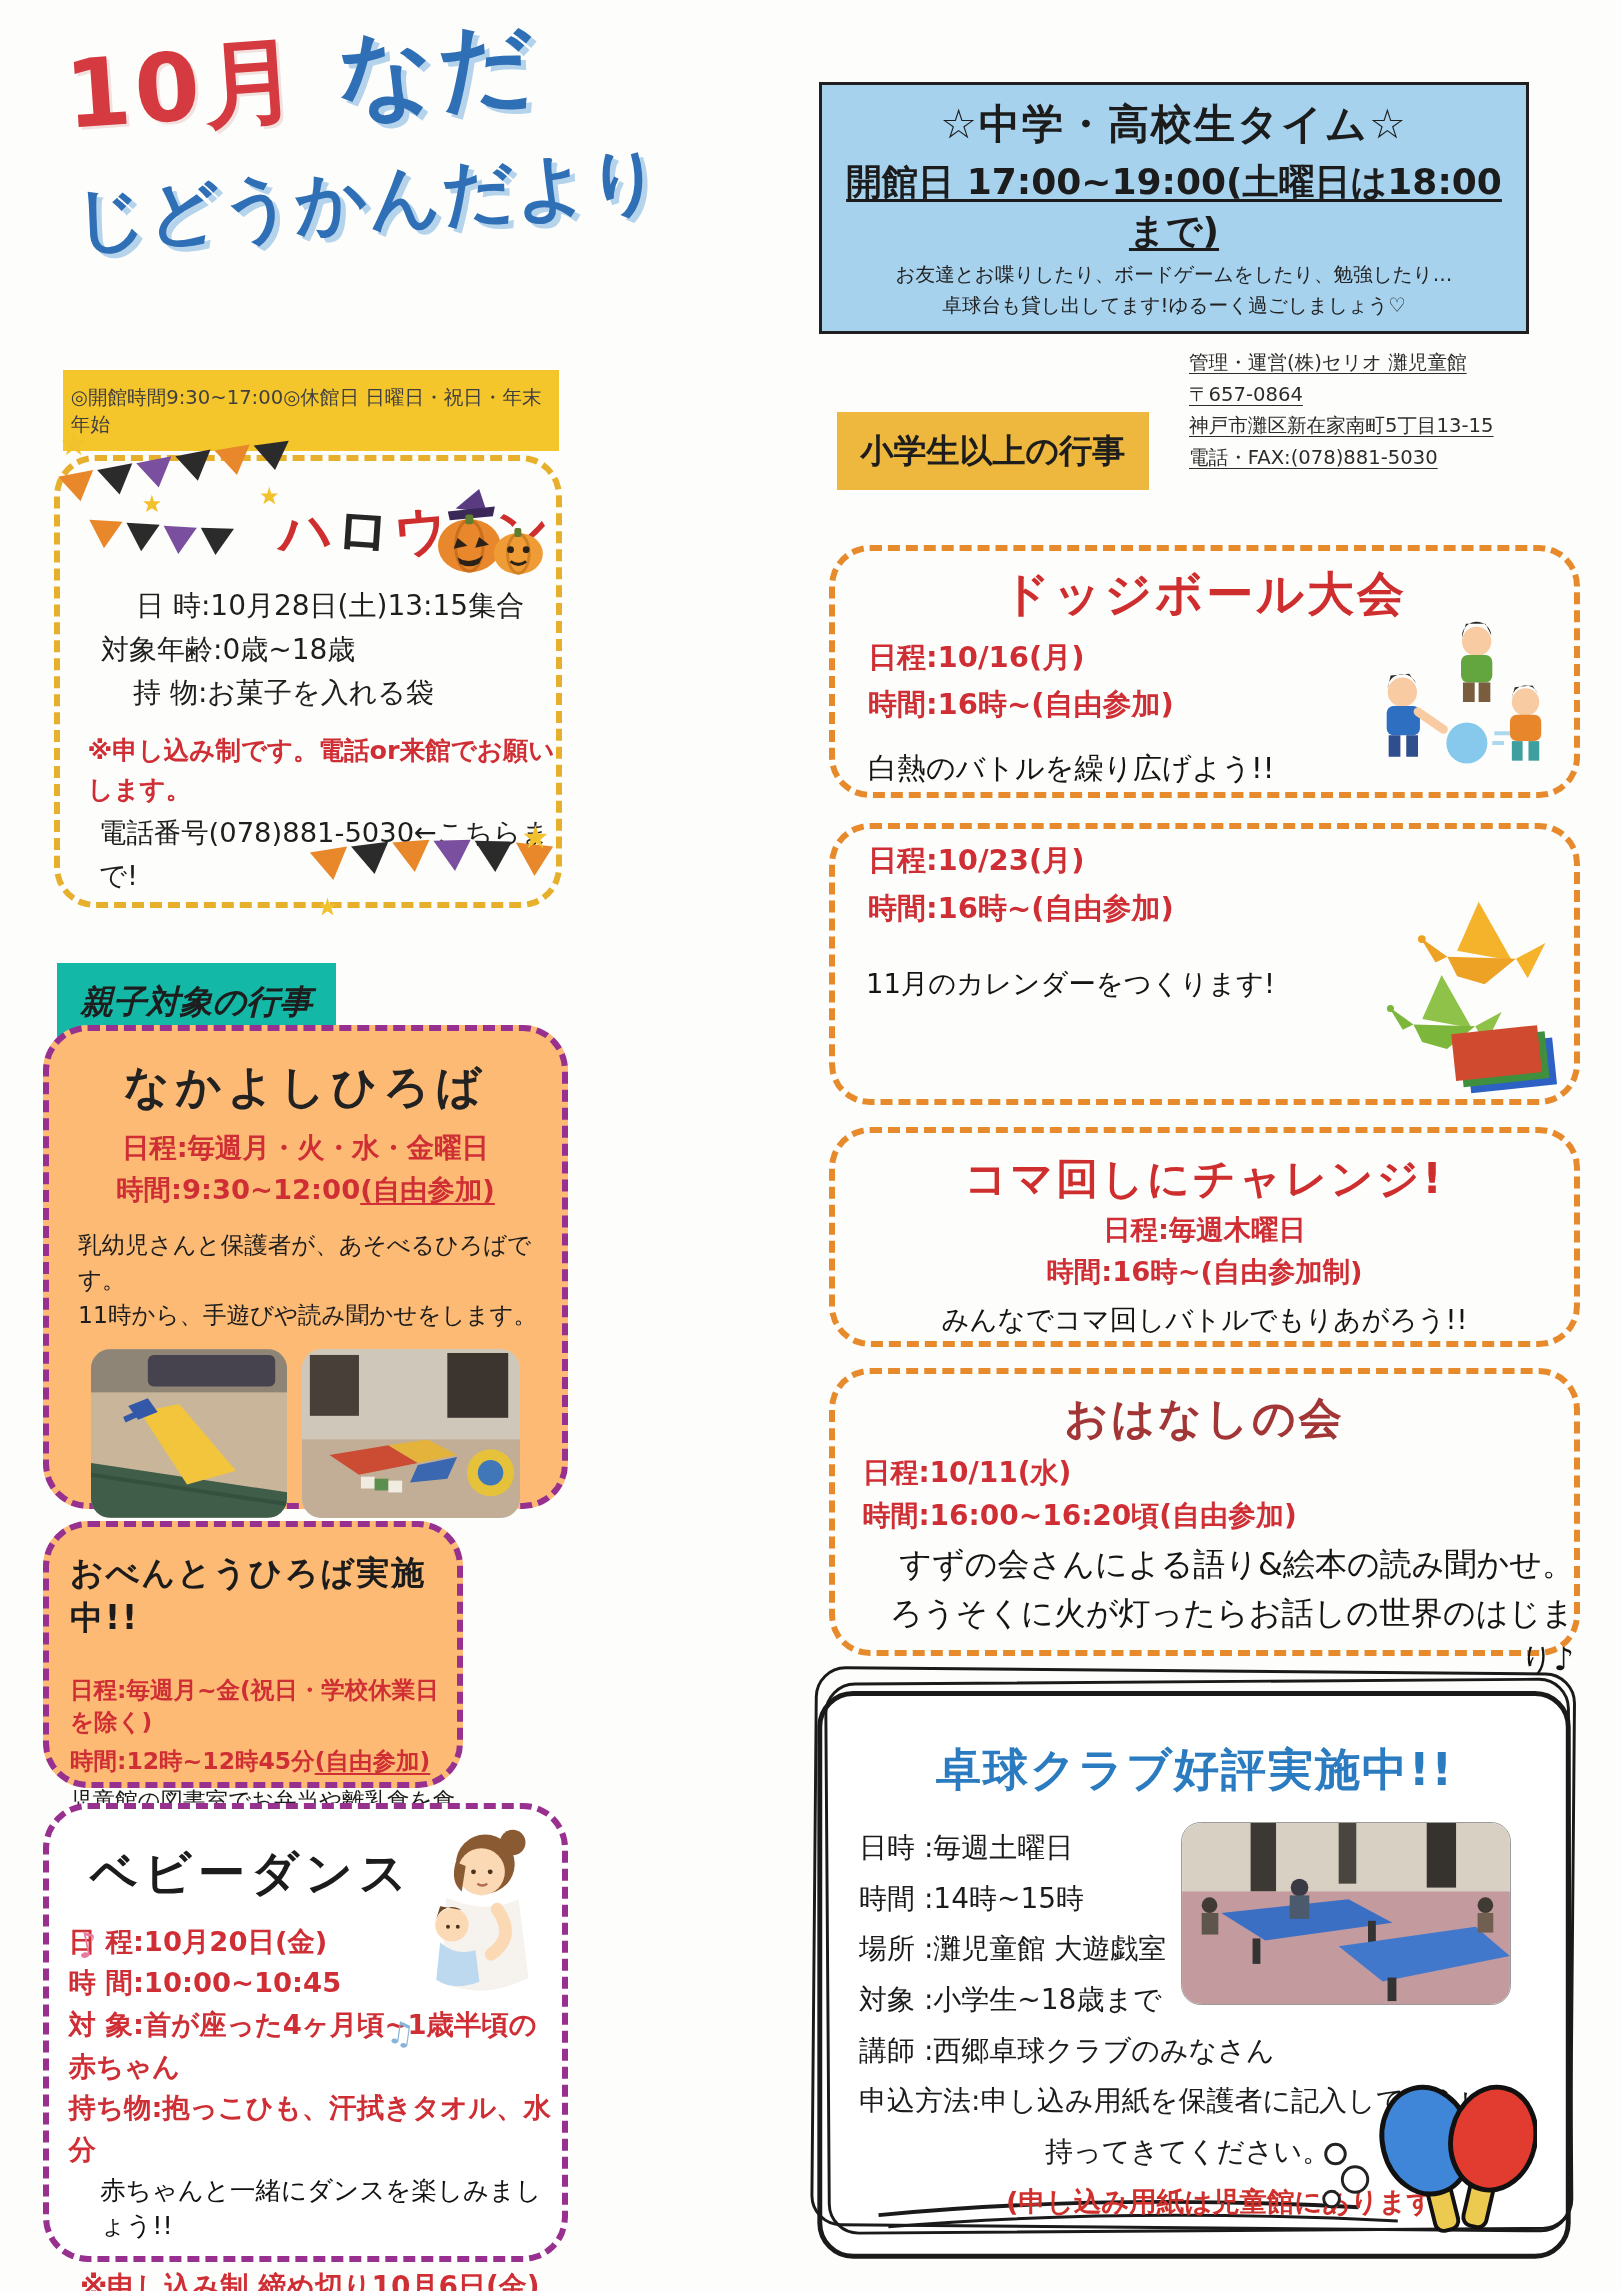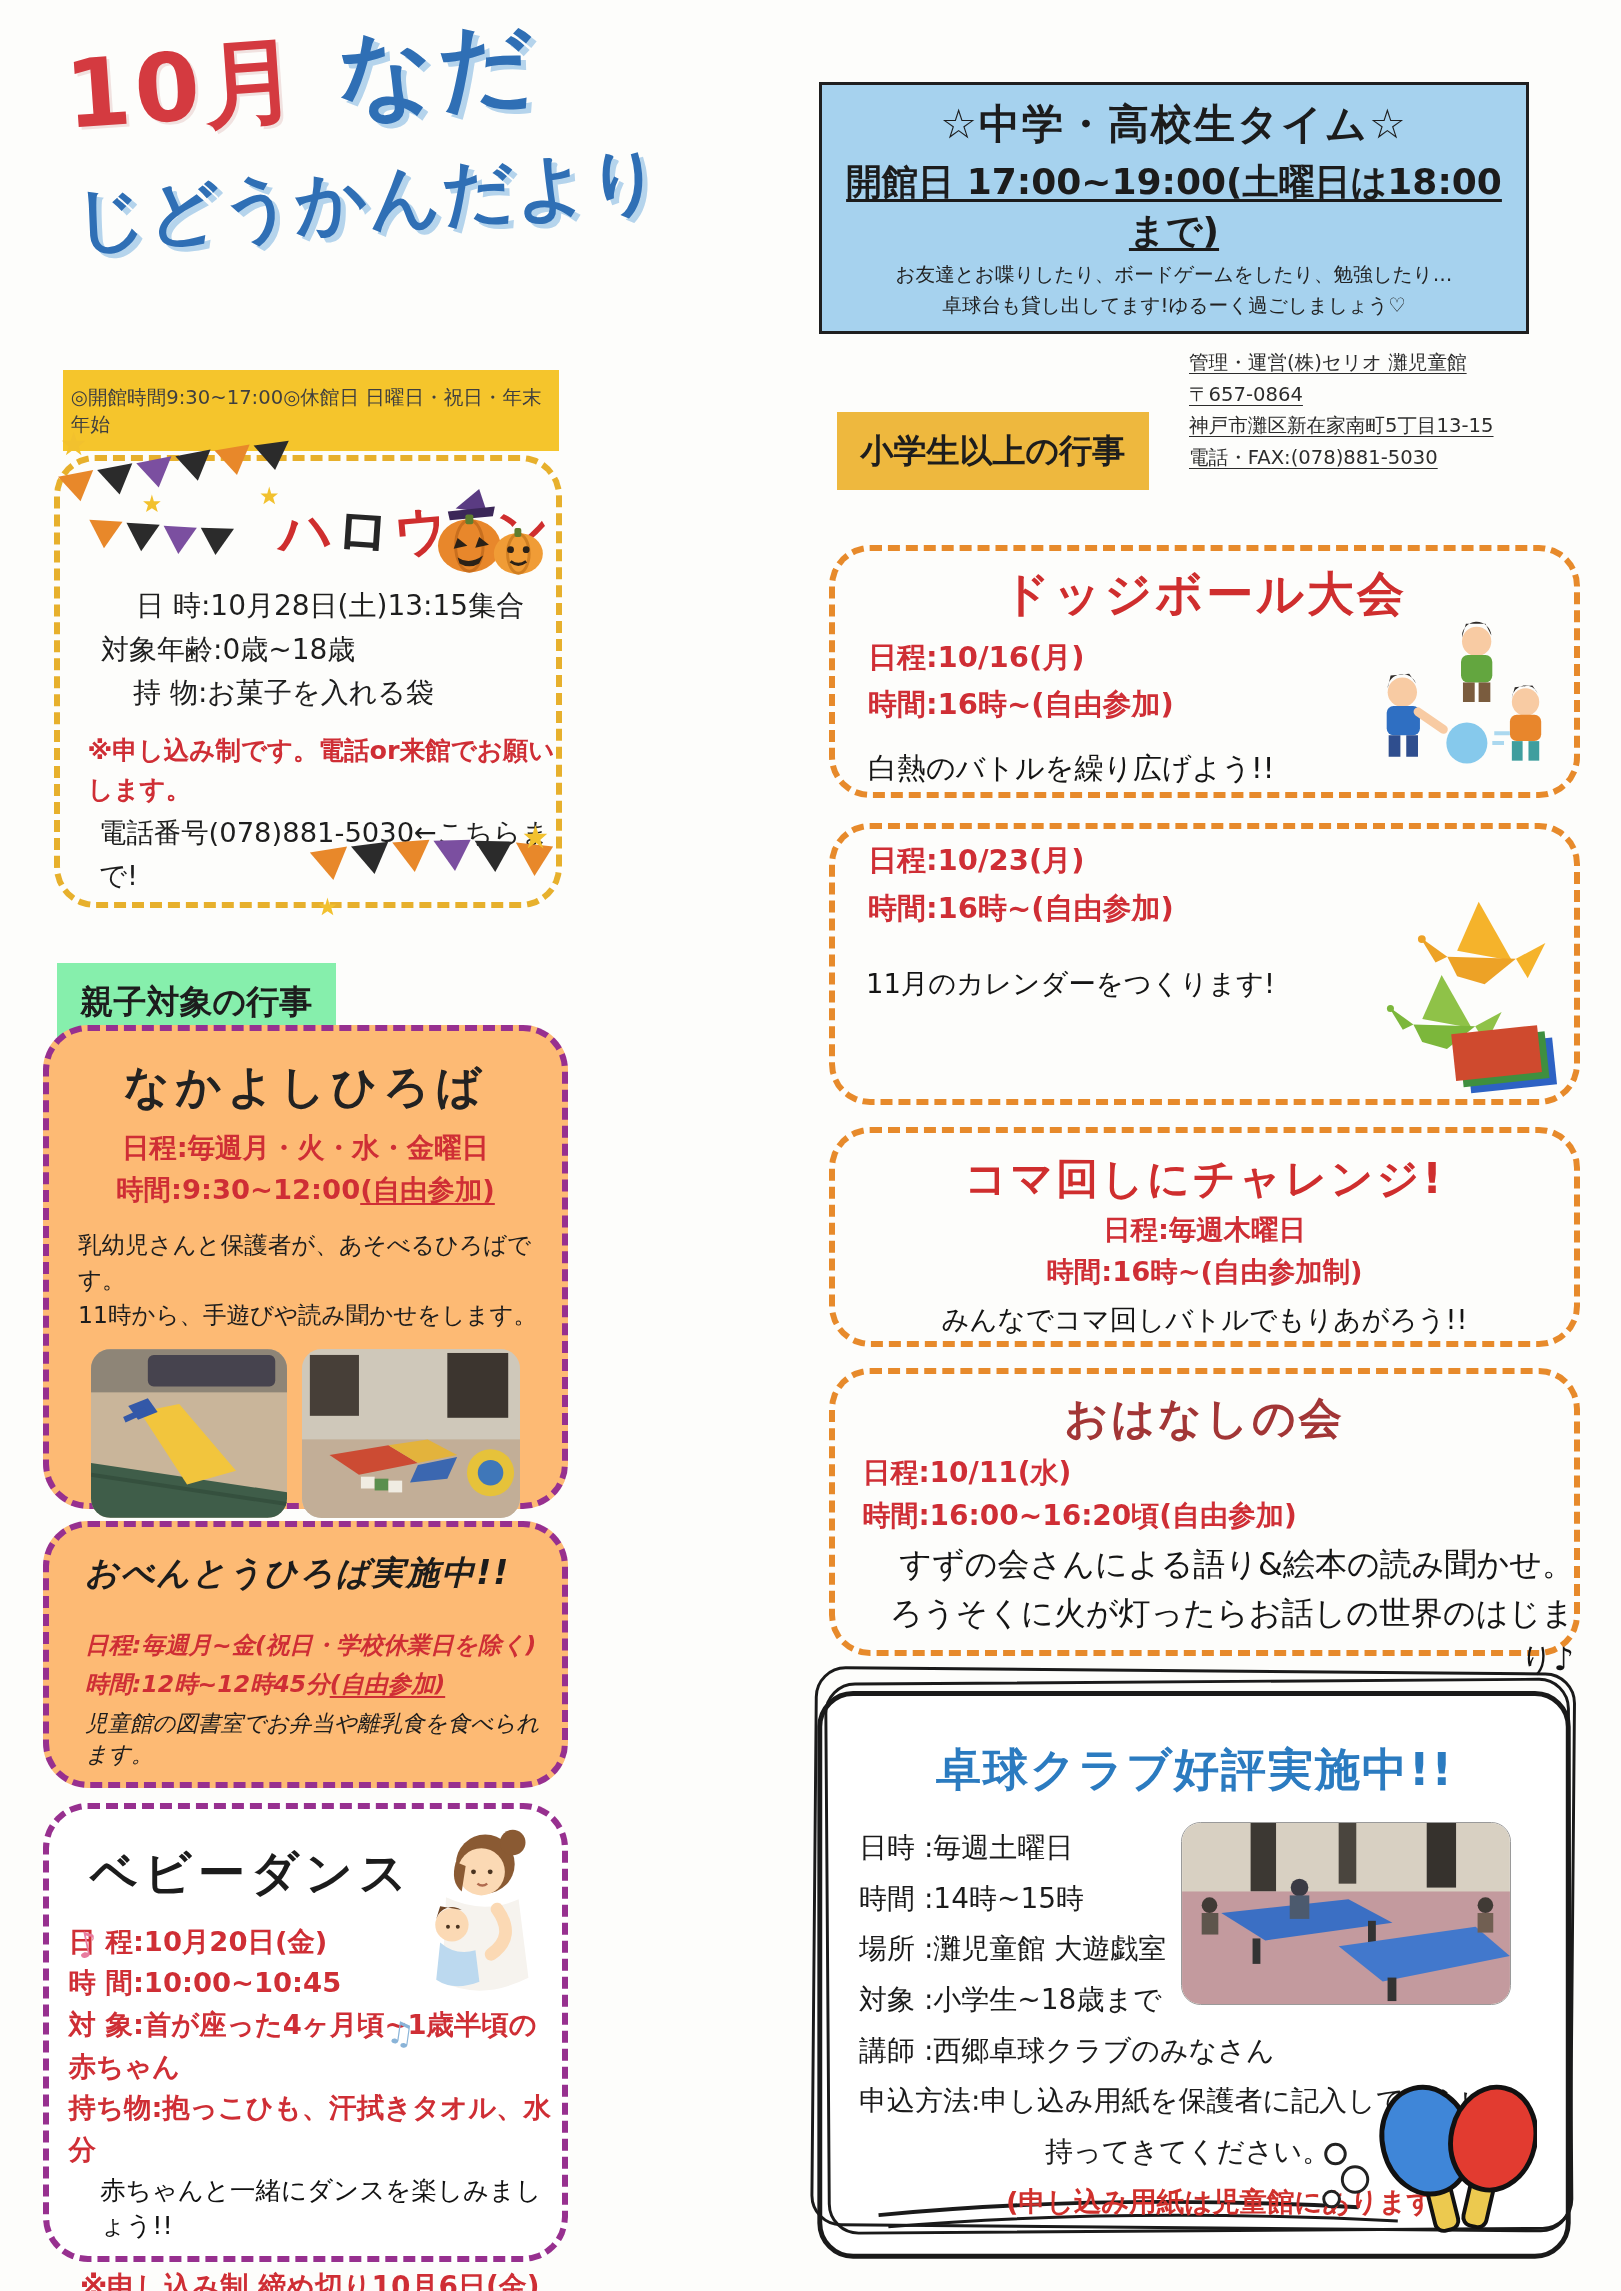--- a/index.html
+++ b/index.html
@@ -19,21 +19,21 @@
   .teen-hours { font-size:36px; font-weight:bold; color:#1c1c1c; margin-top:5.9px; text-decoration:underline; text-underline-offset:4.9px; }
   .teen-line { font-size:19.6px; color:#222; margin-top:4.9px; }
 
   .hours-bar { position:absolute; left:63px; top:370px; width:496px; background:#f5c52c; color:#3f3f3f; font-size:19.6px; padding:13.7px 7.8px; }
 
   .contact { position:absolute; left:1189px; top:347px; font-size:19.6px; line-height:1.62; color:#2c2c2c; }
   .contact > div { text-decoration:underline; text-underline-offset:3.9px; }
 
   .sec-label { position:absolute; font-weight:bold; font-size:33px; color:#1d1d1d; padding:16.7px 23.5px; }
   .label-elem { left:837px; top:412px; background:#eeb83e; }
-  .label-parent { left:57px; top:963px; background:#86efac; }
+  .label-parent { left:57px; top:963px; background:#14b8a6;font-style:italic; }
 
   
   .halloween-box { position:absolute; left:54px; top:455px; width:508px; height:453px; border:6.9px dashed #e7b02c; border-radius:41px; }
   .hw-garland-top { position:absolute; left:-15.7px; top:-35px; }
   .hw-pumpkins { position:absolute; right:9.8px; top:23.5px; }
   .hw-garland-bottom { position:absolute; right:-3.9px; bottom:-27.4px; }
   .hw-title { position:absolute; left:218px; top:35px; font-size:53px; font-weight:bold; letter-spacing:3.9px; white-space:nowrap; }
   .hw-title span { display:inline-block; }
   .hw-c-red { color:#cf2e2e; transform:rotate(-5deg); }
   .hw-c-black { color:#262626; transform:rotate(4deg); }
@@ -49,21 +49,21 @@
   .pink-box { position:absolute; background:#fdba74; border:6.9px dashed #97308f; border-radius:45px; }
   .nakayoshi { left:43px; top:1025px; width:525px; height:484px; }
   .nk-title { font-size:45px; font-weight:bold; color:#222; text-align:center; margin-top:25.5px; letter-spacing:5.9px; }
   .nk-red { color:#cf2e35; font-size:27.4px; font-weight:bold; text-align:center; margin-top:13.7px; }
   .nk-red2 { margin-top:5.9px; }
   .u-line { text-decoration:underline; text-underline-offset:3.9px; }
   .nk-desc { font-size:23.5px; color:#1d1d1d; padding-left:29px; margin-top:19.6px; line-height:1.5; }
   .nk-photos { display:flex; gap:15.7px; justify-content:center; margin-top:15.7px; }
   .photo-frame { border-radius:19.6px; overflow:hidden; line-height:0; }
 
-  .obento { left:43px; top:1521px; width:525px; height:267px; padding-left:36px;font-style:italic; }
+  .obento { left:43px; top:1521px; width:420px; height:267px; padding-left:21px; }
   .ob-title { font-size:33px; font-weight:bold; color:#1c1c1c; margin-top:23.5px; letter-spacing:2px; }
   .ob-red { color:#cf2e35; font-size:23.5px; font-weight:bold; margin-top:7.8px; }
   .ob-red-first { margin-top:33px; }
   .ob-desc { font-size:22.5px; color:#1c1c1c; margin-top:7.8px; }
 
   .babydance { left:43px; top:1803px; width:525px; height:459px; background:#ffffff; border:6.9px dashed #97308f; border-radius:45px; position:absolute; }
   .bd-title { font-size:47px; font-weight:bold; color:#1c1c1c; text-align:center; margin-top:33px; letter-spacing:5.9px; padding-right:108px; }
   .bd-lines { margin-top:15.7px; padding-left:19.6px; }
   .bd-red { color:#cf2e35; font-size:27.4px; font-weight:bold; line-height:1.52; }
   .bd-desc { font-size:25.5px; color:#111; padding-left:51px; margin-top:2px; }

